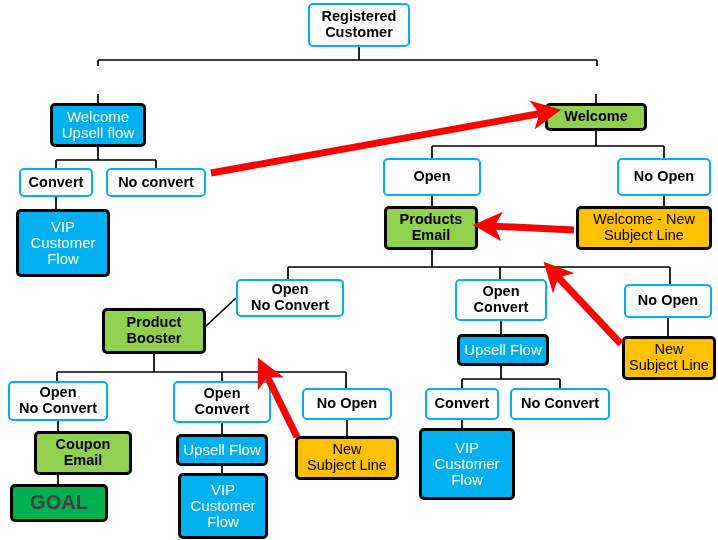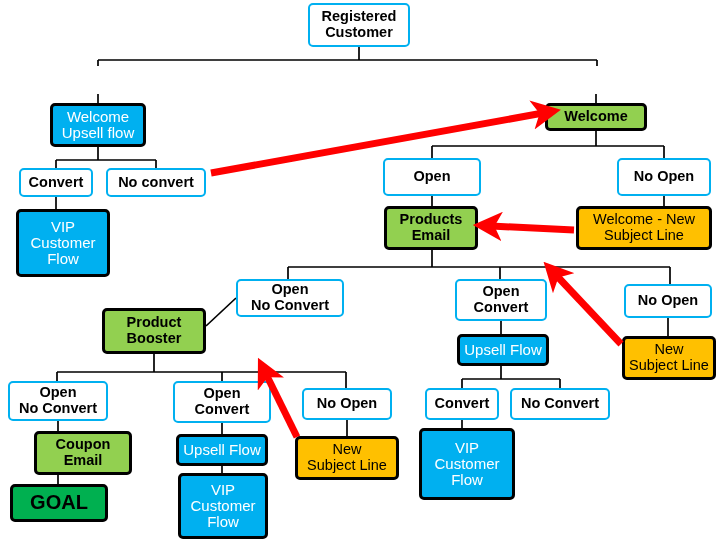--- a/index.html
+++ b/index.html
@@ -50,21 +50,21 @@
     background: #92D050;
     border: 3px solid #000000;
     color: #000000;
     font-weight: bold;
     font-size: 14.5px;
   }
   
   .n-goal {
     background: #00B050;
     border: 3px solid #000000;
-    color: #000000;
+    color: #404040;
     font-weight: bold;
     font-size: 20px;
   }
   
   .n-orange {
     background: #FFC000;
     border: 3px solid #000000;
     color: #000000;
     font-weight: normal;
     font-size: 14.5px;

